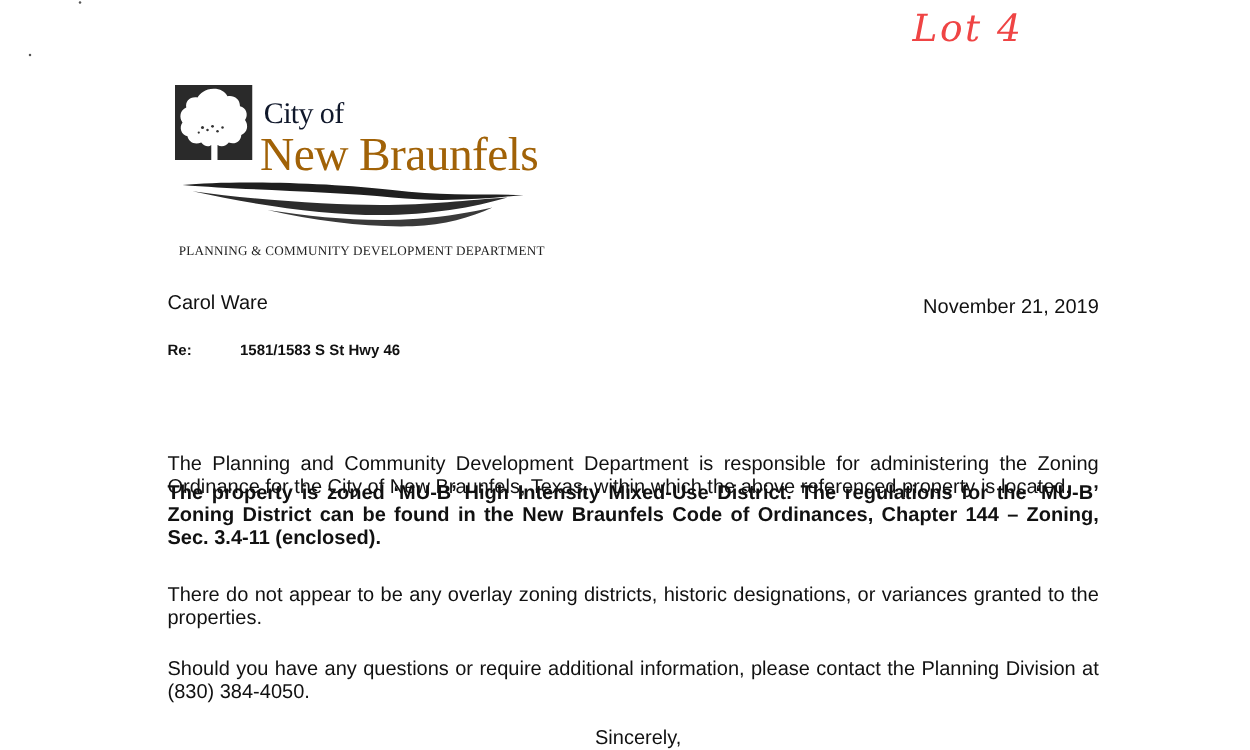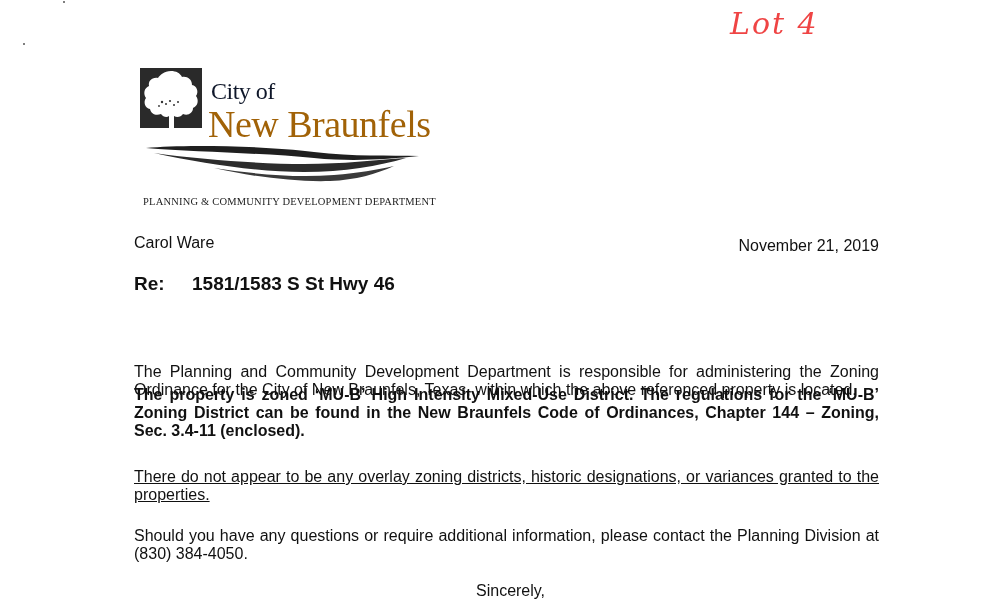--- a/index.html
+++ b/index.html
@@ -92,39 +92,39 @@
     .recipient {
       position: absolute;
       left: 134px;
       top: 234px;
       font-size: 16px;
     }
     .re-line {
       position: absolute;
       left: 134px;
       top: 273px;
-      font-size: 19px;
+      font-size: 12px;
       font-weight: bold;
       white-space: nowrap;
     }
     .re-label {
       display: inline-block;
       width: 58px;
     }
     .para {
       position: absolute;
       left: 134px;
       width: 745px;
       font-size: 16px;
       line-height: 18px;
       text-align: justify;
     }
     .p1 { top: 350px; margin-top: 13px; }
     .p2 { top: 386px; font-weight: bold; }
-    .p3 { top: 468px; text-decoration: underline; }
+    .p3 { top: 468px; }
     .p4 { top: 527px; }
     .signoff {
       position: absolute;
       left: 476px;
       top: 582px;
       font-size: 16px;
     }
   </style>
 </head>
 <body>

